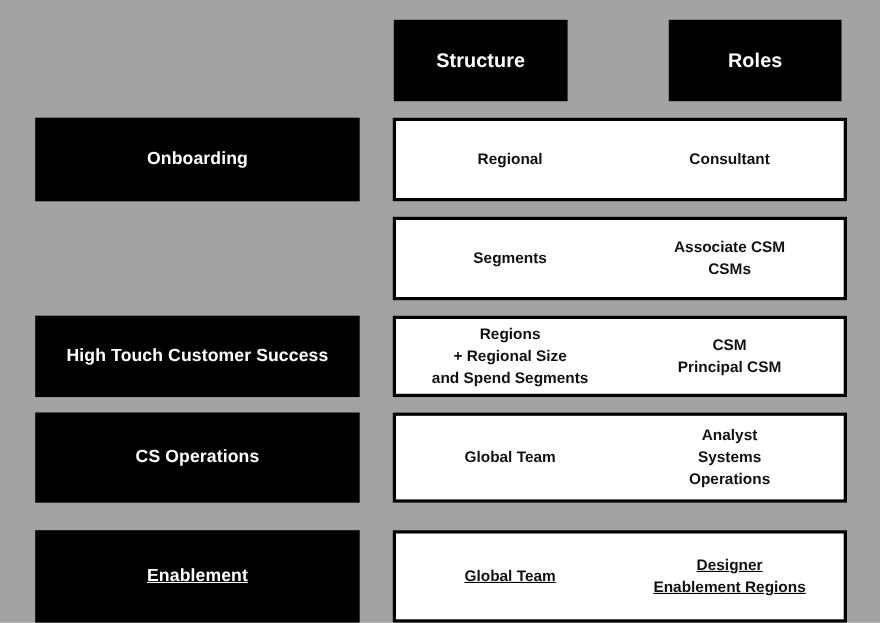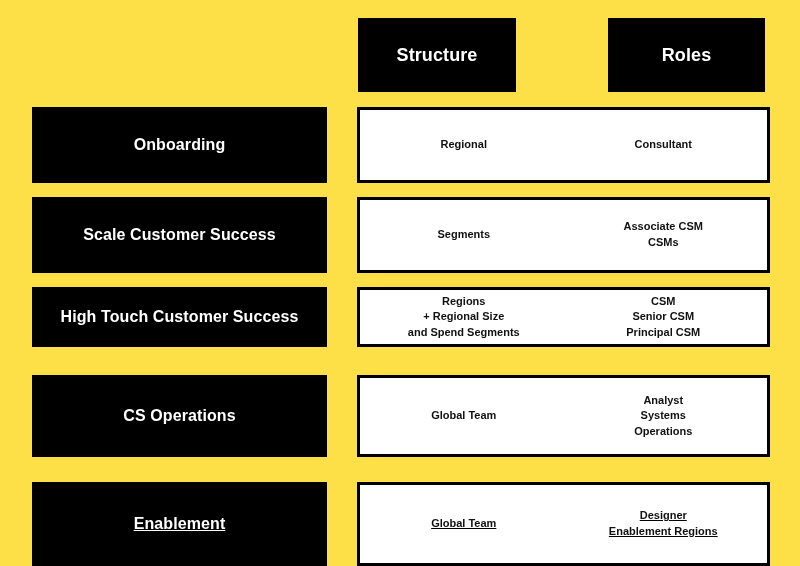--- a/index.html
+++ b/index.html
@@ -12,21 +12,21 @@
     background: #ffffff;
     font-family: "Liberation Sans", sans-serif;
     -webkit-font-smoothing: antialiased;
     overflow: hidden;
   }
 
   #board {
     position: relative;
     width: 800px;
     height: 566px;
-    background: #fde047;
+    background: #a3a3a3;
   }
 
   
   .hdr {
     position: absolute;
     top: 18px;
     height: 74px;
     background: #000000;
     color: #ffffff;
     display: flex;
@@ -62,41 +62,41 @@
     position: absolute;
     left: 357px;
     width: 413px;
     background: #ffffff;
     border: 3px solid #000000;
     box-sizing: border-box;
     display: flex;
     align-items: center;
   }
   .cell {
-    font-size: 11px;
+    font-size: 14px;
     font-weight: bold;
     color: #111111;
     text-align: center;
     line-height: 1.42;
     box-sizing: border-box;
   }
   .cell-structure {
     width: 50%;
     padding-left: 4px;
   }
   .cell-roles {
     width: 50%;
     padding-right: 4px;
   }
   .cell .ln { display: block; white-space: nowrap; }
 
   
   .r0 { top: 107px; height: 76px; }
   .r1 { top: 197px; height: 76px; }
-  .r2 { top: 287px; height: 60px; }
+  .r2 { top: 287px; height: 74px; }
   .r3 { top: 375px; height: 82px; }
   .r4 { top: 482px; height: 84px; text-decoration: underline; }
 </style>
 </head>
 <body>
 
 <div id="board">
 
   <div class="hdr hdr-structure">
     <span>Structure</span>
@@ -111,23 +111,20 @@
   </div>
   <div class="content r0">
     <div class="cell cell-structure">
       <span class="ln">Regional</span>
     </div>
     <div class="cell cell-roles">
       <span class="ln">Consultant</span>
     </div>
   </div>
 
-  <div class="cat r1">
-    <span>Scale Customer Success</span>
-  </div>
   <div class="content r1">
     <div class="cell cell-structure">
       <span class="ln">Segments</span>
     </div>
     <div class="cell cell-roles">
       <span class="ln">Associate CSM</span>
       <span class="ln">CSMs</span>
     </div>
   </div>
 
@@ -135,21 +132,20 @@
     <span>High Touch Customer Success</span>
   </div>
   <div class="content r2">
     <div class="cell cell-structure">
       <span class="ln">Regions</span>
       <span class="ln">+ Regional Size</span>
       <span class="ln">and Spend Segments</span>
     </div>
     <div class="cell cell-roles">
       <span class="ln">CSM</span>
-      <span class="ln">Senior CSM</span>
       <span class="ln">Principal CSM</span>
     </div>
   </div>
 
   <div class="cat r3">
     <span>CS Operations</span>
   </div>
   <div class="content r3">
     <div class="cell cell-structure">
       <span class="ln">Global Team</span>

